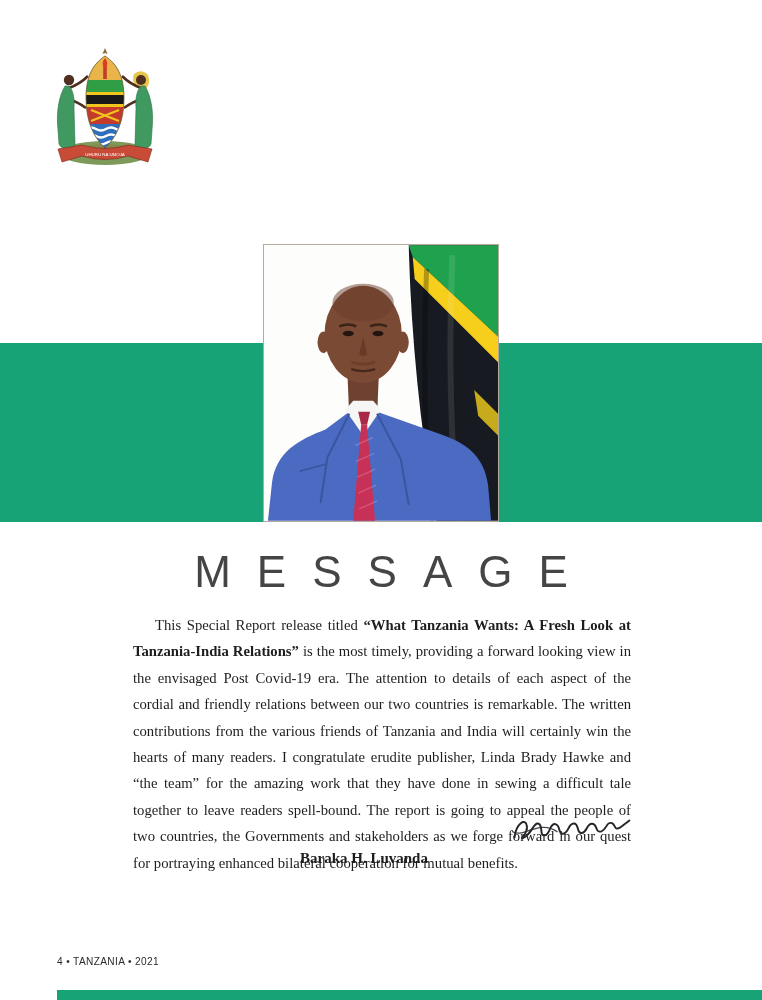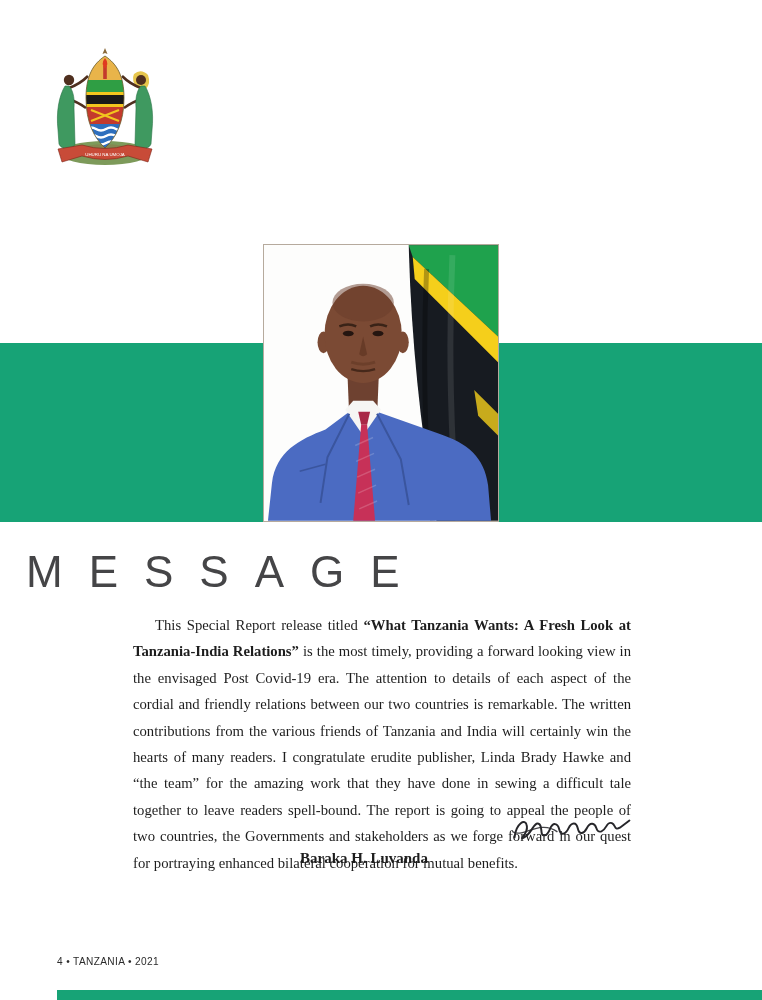--- a/index.html
+++ b/index.html
@@ -20,20 +20,21 @@
   }
   .emblem {
     position:absolute; left:44px; top:46px; width:122px; height:130px;
   }
   .portrait {
     position:absolute; left:263px; top:244px; width:236px; height:278px;
     background:#fff; border:1px solid #b6aa9d; box-sizing:border-box;
   }
   .heading {
     position:absolute; left:0; top:547px; width:762px;
+    text-align:center;
     font-family:"Liberation Sans", sans-serif;
     font-weight:100; font-size:44px; color:#454547;
     letter-spacing:26px; text-indent:26px;
     white-space:nowrap;
   }
   .message-body {
     position:absolute; left:133px; top:612px; width:498px;
     font-size:14.7px; line-height:26.4px; color:#1d1d1d;
     text-align:justify;
   }

